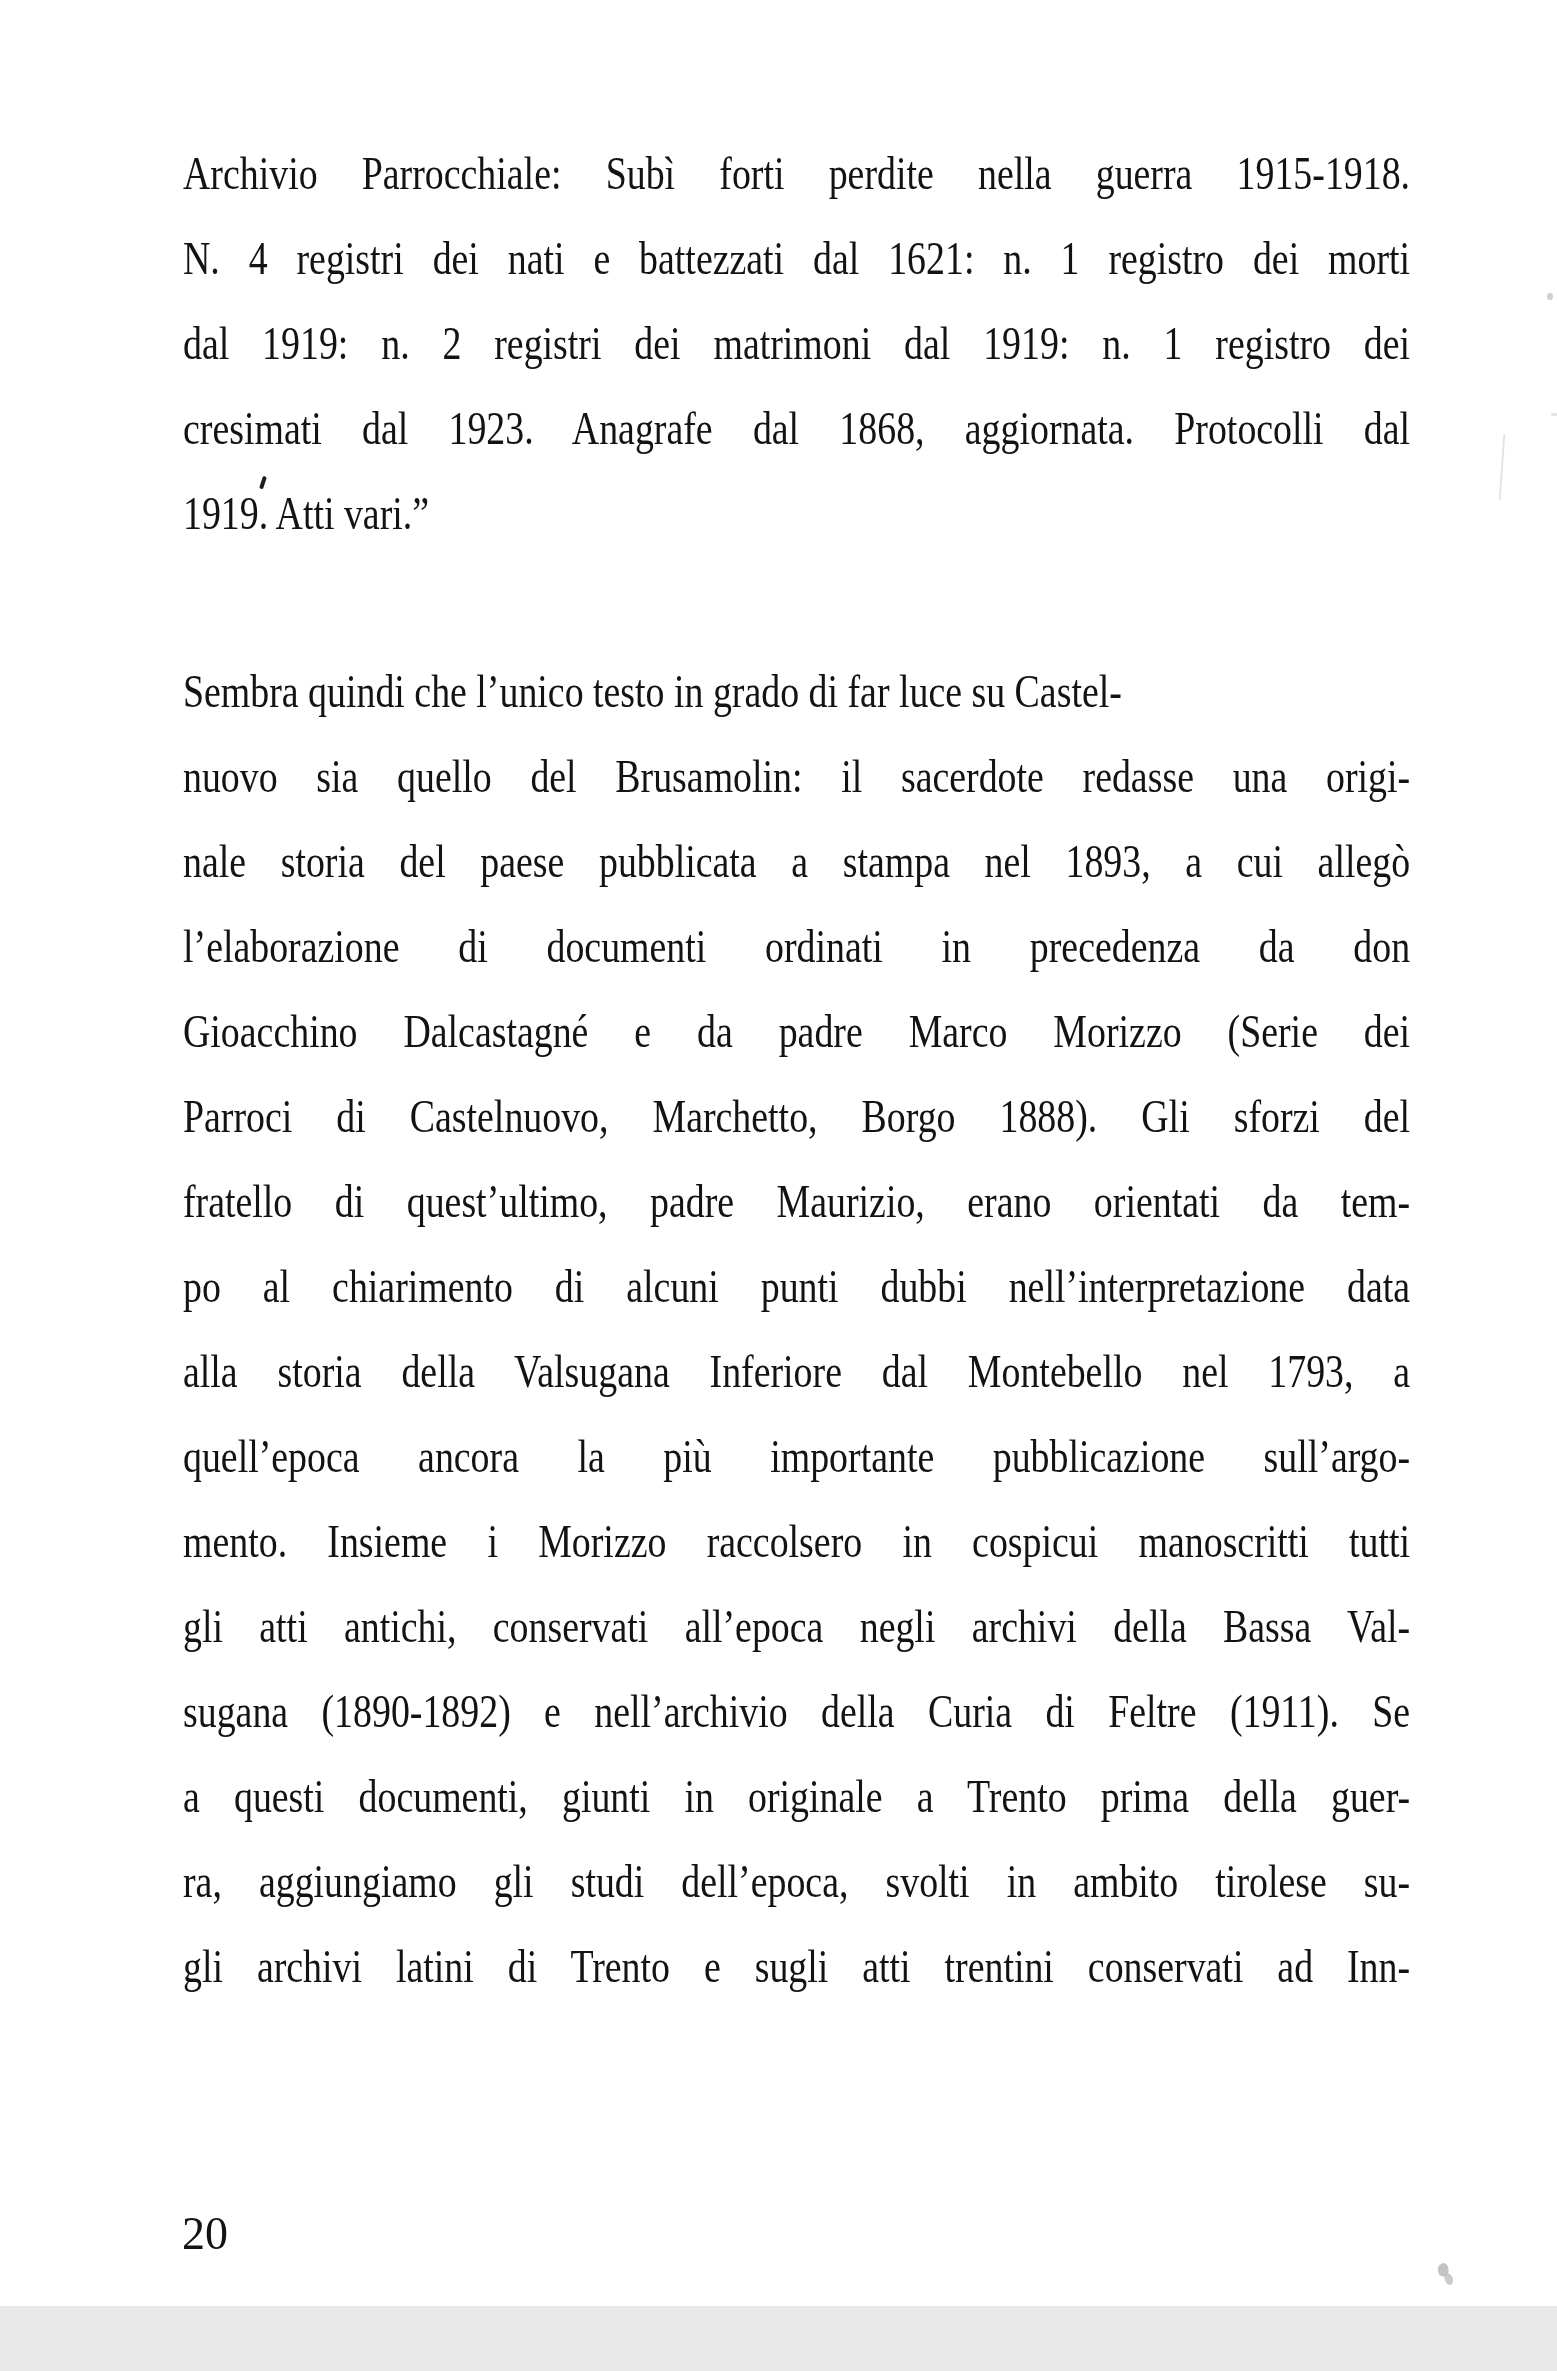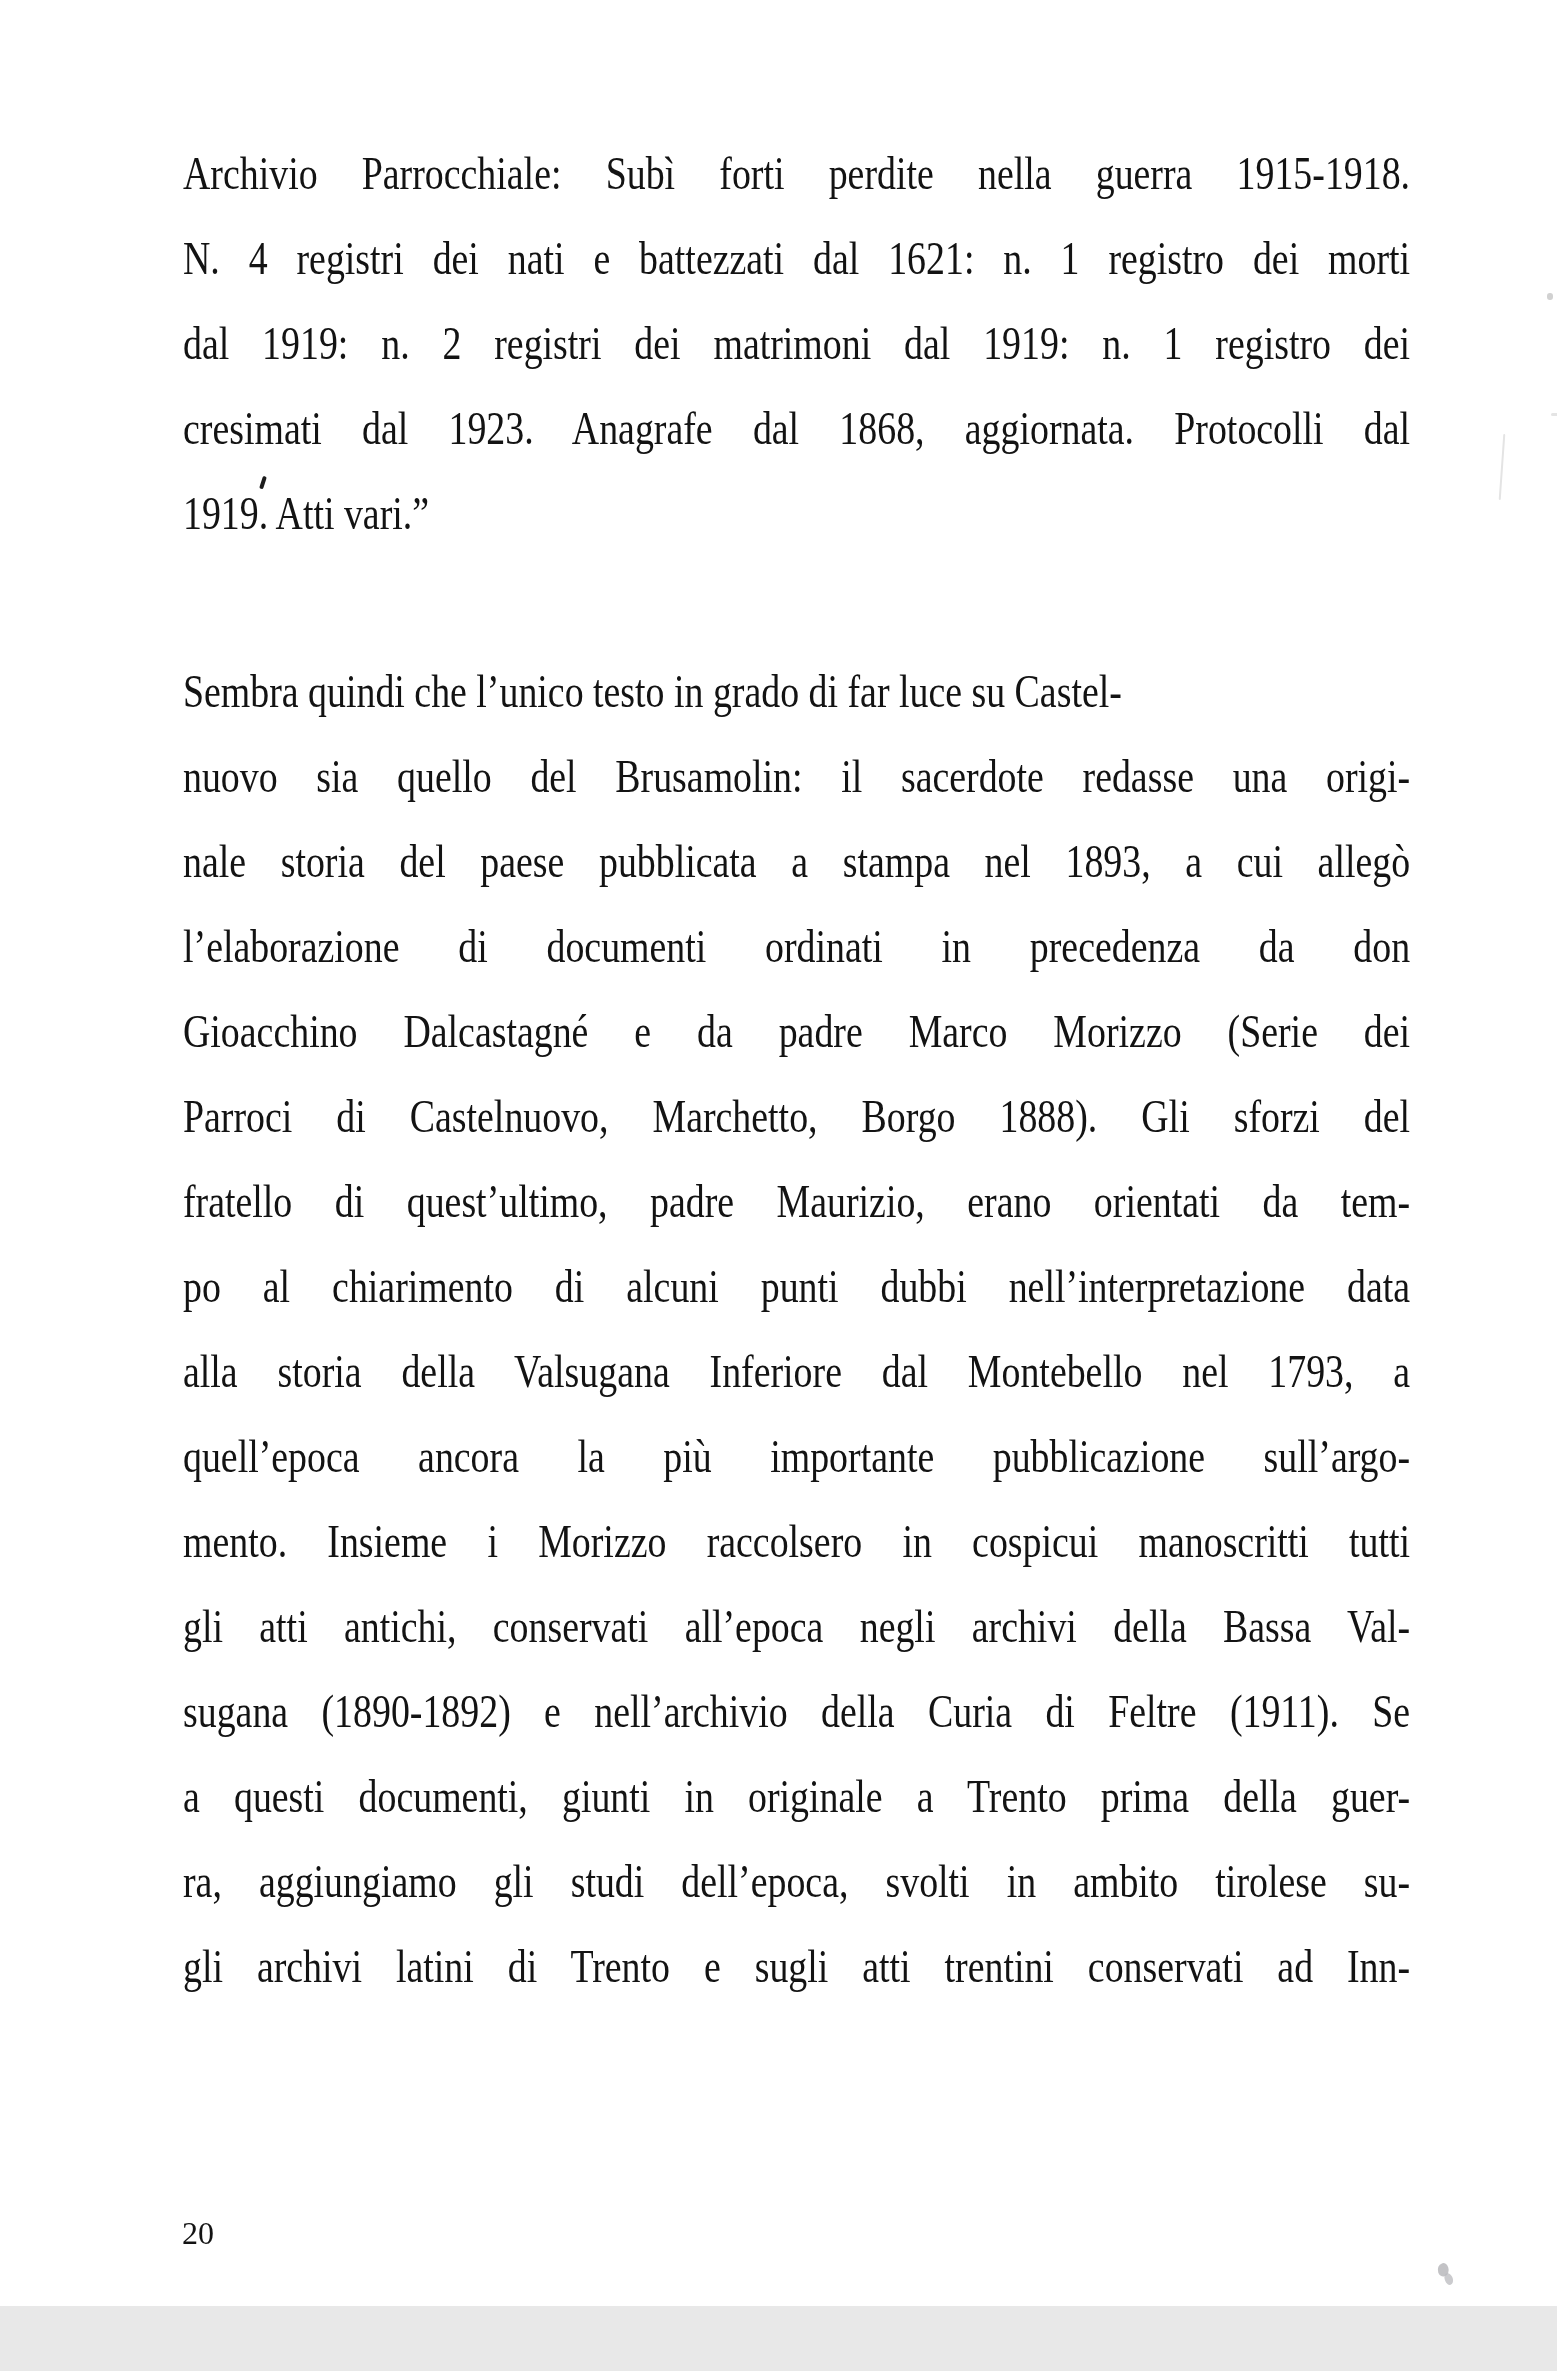--- a/index.html
+++ b/index.html
@@ -31,21 +31,21 @@
     font-size: 46px;
     line-height: 85px;
     white-space: normal;
     text-align: justify;
   }
   .line.just { text-align-last: justify; }
   .pagenum {
     position: absolute;
     left: 182px;
     top: 2191px;
-    font-size: 32px;
+    font-size: 46px;
     line-height: 85px;
   }
   
   .artifact { position: absolute; pointer-events: none; }
   .stray-stroke {
     left: 261px; top: 476px; width: 3.7px; height: 13px;
     background: #1c1c1c; border-radius: 1.8px;
     transform: rotate(18deg);
   }
   .edge-speck {

